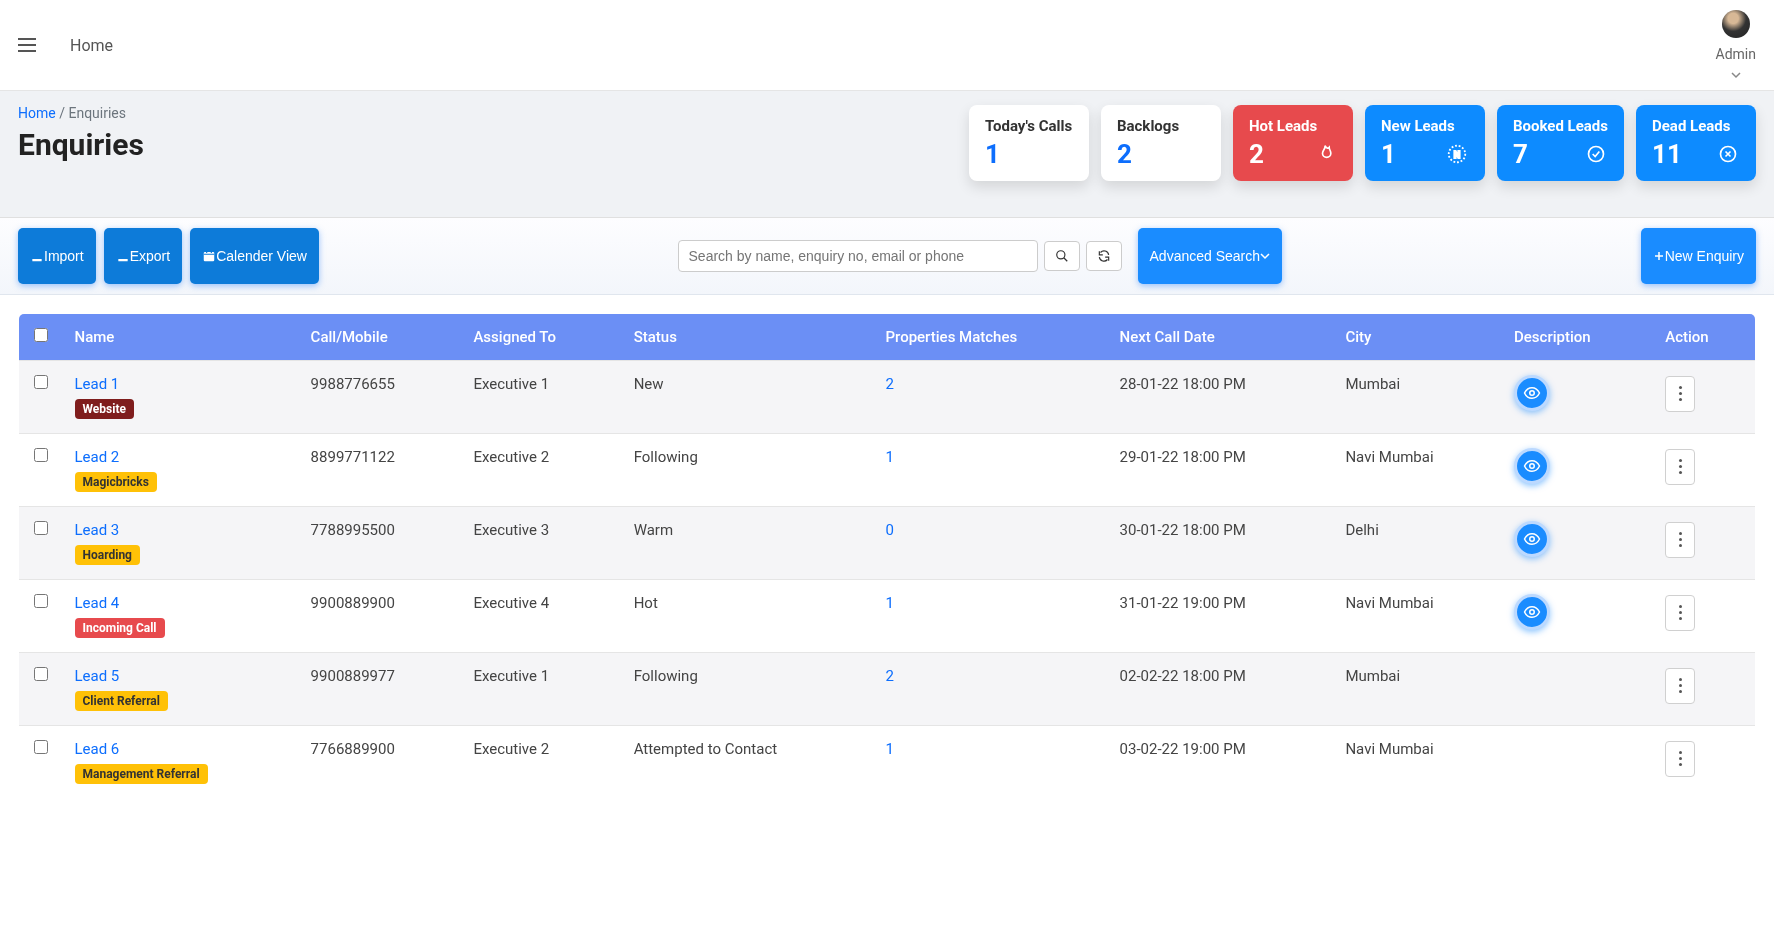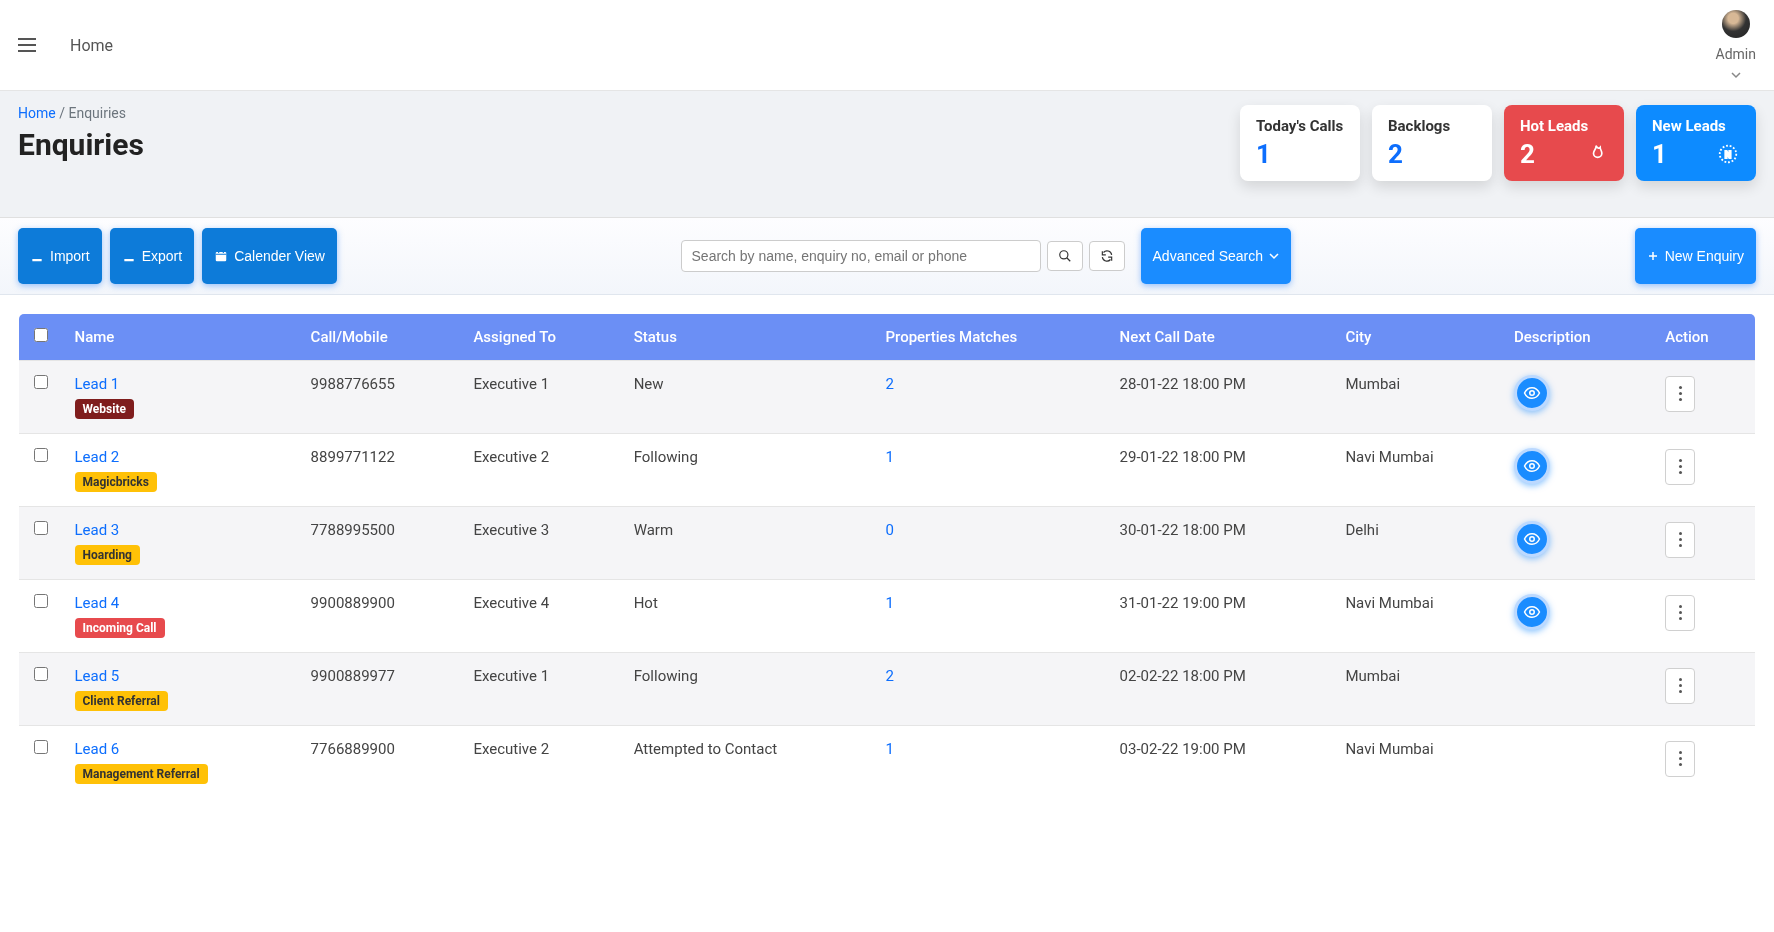--- a/index.html
+++ b/index.html
@@ -23,21 +23,21 @@
 .stat-card { background: #fff; border-radius: 8px; padding: 12px 16px; min-width: 120px; box-shadow: 0 6px 14px rgba(0,0,0,0.12); display: flex; flex-direction: column; }
 .stat-card.blue { background: #0d8bff; color: #fff; }
 .stat-card.red { background: #e74a4d; color: #fff; }
 .stat-title { font-size: 15px; font-weight: 700; margin-bottom: 4px; }
 .stat-row { display: flex; justify-content: space-between; align-items: center; }
 .stat-count { font-size: 26px; font-weight: 700; color: #0d6efd; }
 .stat-card.blue .stat-count, .stat-card.red .stat-count { color: #fff; }
 .stat-icon { width: 24px; height: 24px; display: flex; align-items: center; justify-content: center; }
 
 .toolbar { background: linear-gradient(#fdfdff, #f3f6fb); padding: 10px 18px; display: flex; align-items: center; gap: 8px; border-bottom: 1px solid #e0e6ee; }
-.btn { display: inline-flex; align-items: center; gap: 6px; padding: 20px 12px; border-radius: 5px; border: none; cursor: pointer; font-size: 14px; font-weight: 500; }
+.btn { display: inline-flex; align-items: center; padding: 20px 12px; border-radius: 5px; border: none; cursor: pointer; font-size: 14px; font-weight: 500; }
 .btn-primary { background: #0d7bd9; color: #fff; box-shadow: 0 2px 6px rgba(60,140,250,0.5); }
 .btn-blue { background: #1a8cff; color: #fff; box-shadow: 0 2px 6px rgba(60,140,250,0.5); }
 .toolbar-spacer { flex: 1; }
 .search-wrap { display: flex; align-items: center; }
 .search-input { border: 1px solid #ccc; border-radius: 4px; padding: 7px 10px; width: 360px; font-size: 14px; color: #3b82f6; }
 .icon-btn { border: 1px solid #ccc; background: #fff; padding: 7px 10px; border-radius: 4px; margin-left: 6px; cursor: pointer; display: inline-flex; align-items: center; justify-content: center; }
 
 .table-wrap { padding: 18px; }
 table { width: 100%; border-collapse: collapse; border: 1px solid #dee2e6; border-radius: 6px; overflow: hidden; }
 thead th { background: #6b8ff5; color: #fff; text-align: left; padding: 14px 12px; font-weight: 500; font-size: 15px; margin-top: 40px; }
@@ -111,20 +111,44 @@
       </div>
     </div>
     <div class="stat-card blue">
       <div class="stat-title">New Leads</div>
       <div class="stat-row">
         <div class="stat-count">1</div>
         <div class="stat-icon">
             <svg width="22" height="22" viewBox="0 0 24 24" fill="none" stroke="#fff" stroke-width="2">
               <circle cx="12" cy="12" r="9" stroke-dasharray="2 2"></circle>
               <text x="12" y="16" text-anchor="middle" fill="#fff" font-size="10" font-weight="bold">N</text>
+            </svg>
+          </div>
+      </div>
+    </div>
+    <div class="stat-card blue">
+      <div class="stat-title">Booked Leads</div>
+      <div class="stat-row">
+        <div class="stat-count">7</div>
+        <div class="stat-icon">
+            <svg width="20" height="20" viewBox="0 0 24 24" fill="none" stroke="#fff" stroke-width="2">
+              <circle cx="12" cy="12" r="9"></circle>
+              <path d="M8 12l3 3 5-6"></path>
+            </svg>
+          </div>
+      </div>
+    </div>
+    <div class="stat-card blue">
+      <div class="stat-title">Dead Leads</div>
+      <div class="stat-row">
+        <div class="stat-count">11</div>
+        <div class="stat-icon">
+            <svg width="20" height="20" viewBox="0 0 24 24" fill="none" stroke="#fff" stroke-width="2">
+              <circle cx="12" cy="12" r="9"></circle>
+              <path d="M9 9l6 6M15 9l-6 6"></path>
             </svg>
           </div>
       </div>
     </div>
   </div>
 </div>
 
 <div class="toolbar">
   <button class="btn btn-primary">
     <svg width="14" height="14" viewBox="0 0 24 24" fill="#fff">

